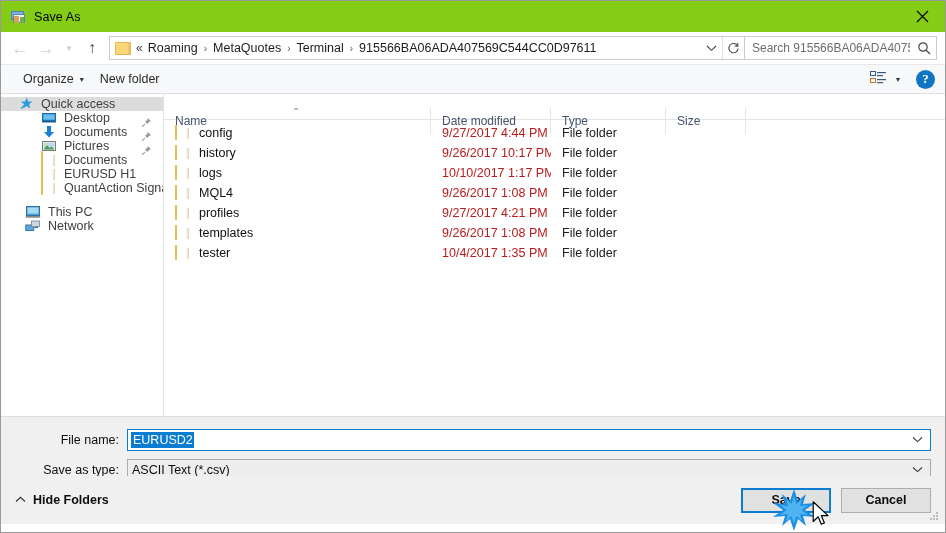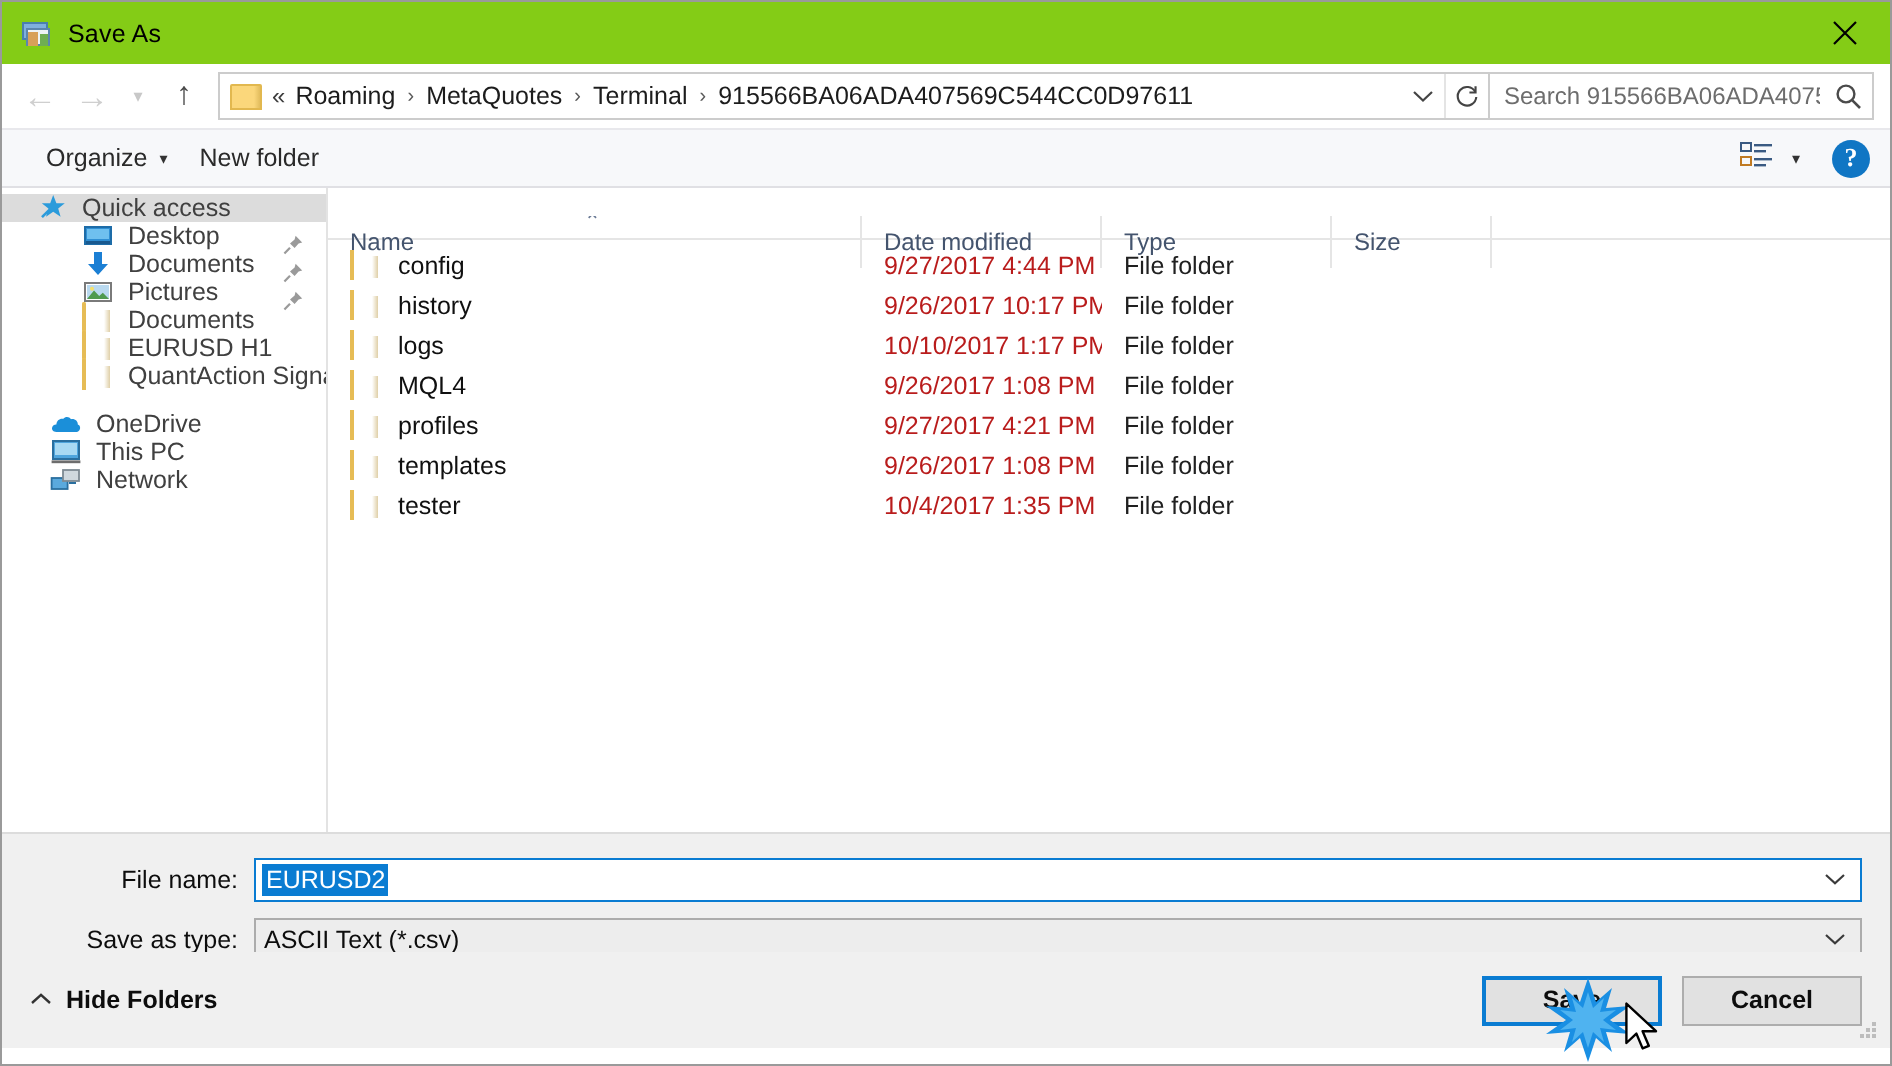--- a/index.html
+++ b/index.html
@@ -556,28 +556,20 @@
     </div>
 
 
     <div class="nav-item lvl1">
       <span class="ico"><span class="ic-folder"></span></span>
       <span class="label">QuantAction Signal</span>
     </div>
 
     <div style="height:10px"></div>
 
-    <div class="nav-item lvl0">
-      <span class="ico">
-        <svg width="16" height="16" viewBox="0 0 16 16">
-          <path d="M3.2 12 C1.4 12 0.6 10.6 1.2 9.4 C1.6 8.5 2.6 8.2 3.2 8.3 C3.2 6.2 5 5 6.7 5.4 C7.6 4.2 9.6 4.2 10.5 5.6 C12.4 5.2 14 6.6 13.9 8.2 C15.3 8.6 15.5 10.6 14.2 11.6 C13.7 12 13.1 12 12.6 12 Z" fill="#1b8fd9"></path>
-        </svg>
-      </span>
-      <span class="label">OneDrive</span>
-    </div>
 
     <div class="nav-item lvl0">
       <span class="ico">
         <svg width="16" height="16" viewBox="0 0 16 16">
           <rect x="1.5" y="2.5" width="13" height="9" fill="#4fa5dd" stroke="#2a6f9f" stroke-width="1"></rect>
           <rect x="2.5" y="3.5" width="11" height="6" fill="#a8d9f3"></rect>
           <rect x="0.8" y="12.2" width="14.4" height="1.4" fill="#6d6d6d"></rect>
         </svg>
       </span>
       <span class="label">This PC</span>

